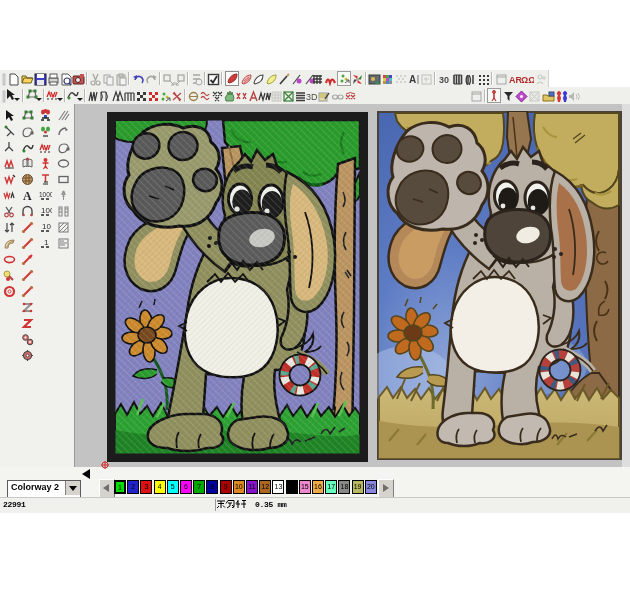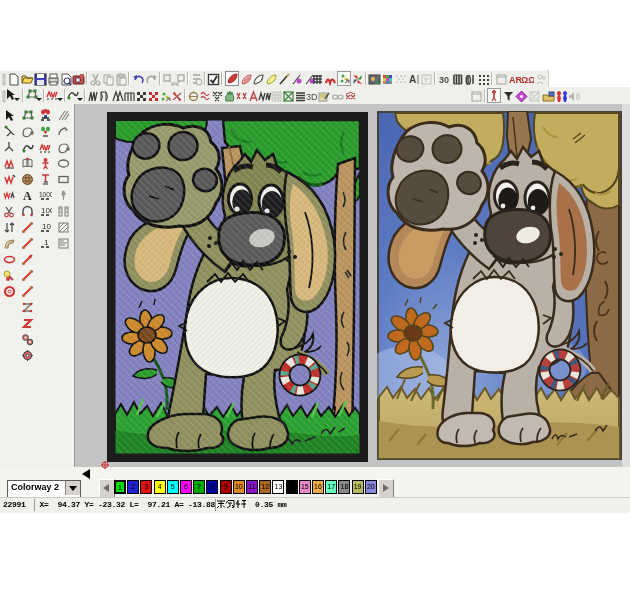--- a/index.html
+++ b/index.html
@@ -918,21 +918,20 @@
         </div>
       </div>
 
   <div class="abs" style="left:378px;top:12px;width:14px;height:17px;background:#d6d3ce;border:1px solid #808080;border-top-color:#fff;border-left-color:#fff;">
     <div class="abs" style="left:4px;top:4px;width:0;height:0;border-top:4px solid transparent;border-bottom:4px solid transparent;border-left:6px solid #6e6e6e;"></div>
   </div>
 </div>
 
 <div class="abs" style="top:497px;left:0;width:630px;height:15px;background:#f0f0ed;border-top:1px solid #c8c8c4;font-family:'Liberation Mono',monospace;font-size:8px;letter-spacing:-0.3px;font-weight:bold;color:#000;">
   <div class="abs" style="left:0;top:1px;width:33px;height:12px;text-align:center;line-height:12px;">22991&nbsp;</div>
-  <div class="abs" style="left:34px;top:1px;width:181px;height:12px;border-left:1px solid #9a9a96;line-height:12px;white-space:pre;"> X=  94.37 Y= -23.32 L=  97.21 A= -13.88</div>
   <div class="abs" style="left:215px;top:1px;width:110px;height:12px;border-left:1px solid #9a9a96;line-height:12px;white-space:pre;"><span style="display:inline-block;vertical-align:-2px;"><svg width="30" height="10" viewBox="0 0 30 10">
             <g stroke="#000" stroke-width="1" fill="none">
               <path d="M1,2 h8 M2,4.5 h6 M5,2 v7 M3,7 l-2,2 M7,6.5 l2,2"></path>
               <path d="M12,1.5 l-2,3 M12,1.5 h6 v6 q0,1.5 -2,1 M12,4 h4 M14,4 v3 l-3,2 M16,6 l2,2"></path>
               <path d="M22,2 l-2,2.5 M22,1 v8 M20,5 h4 M26,1.5 h4 M28,1.5 v7.5 M25,5 h5"></path>
             </g>
           </svg></span>  0.35 mm</div>
 </div>
 
 <div class="abs" style="left:101px;top:455px;width:8px;height:8px;">

